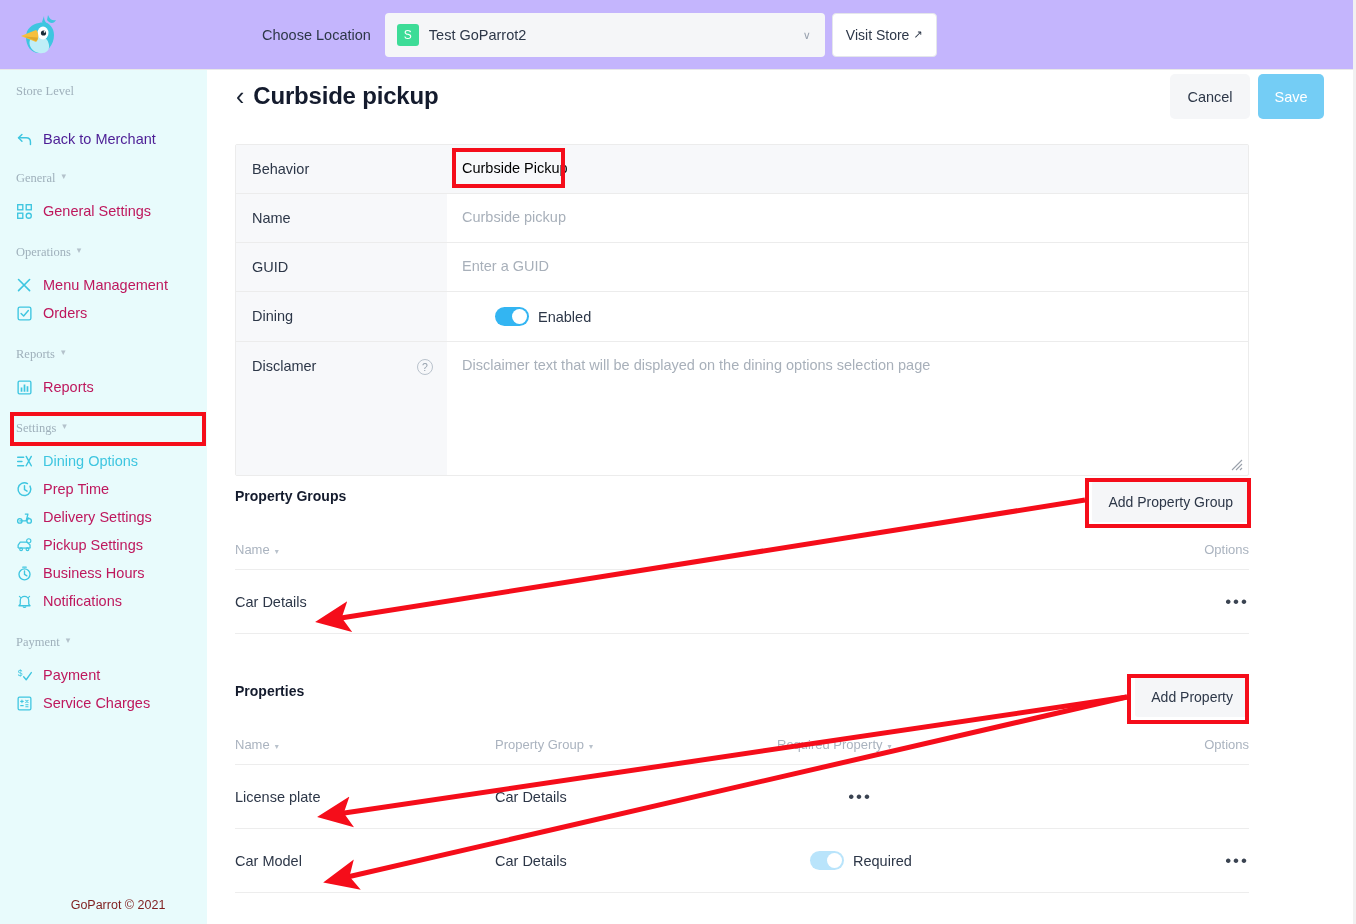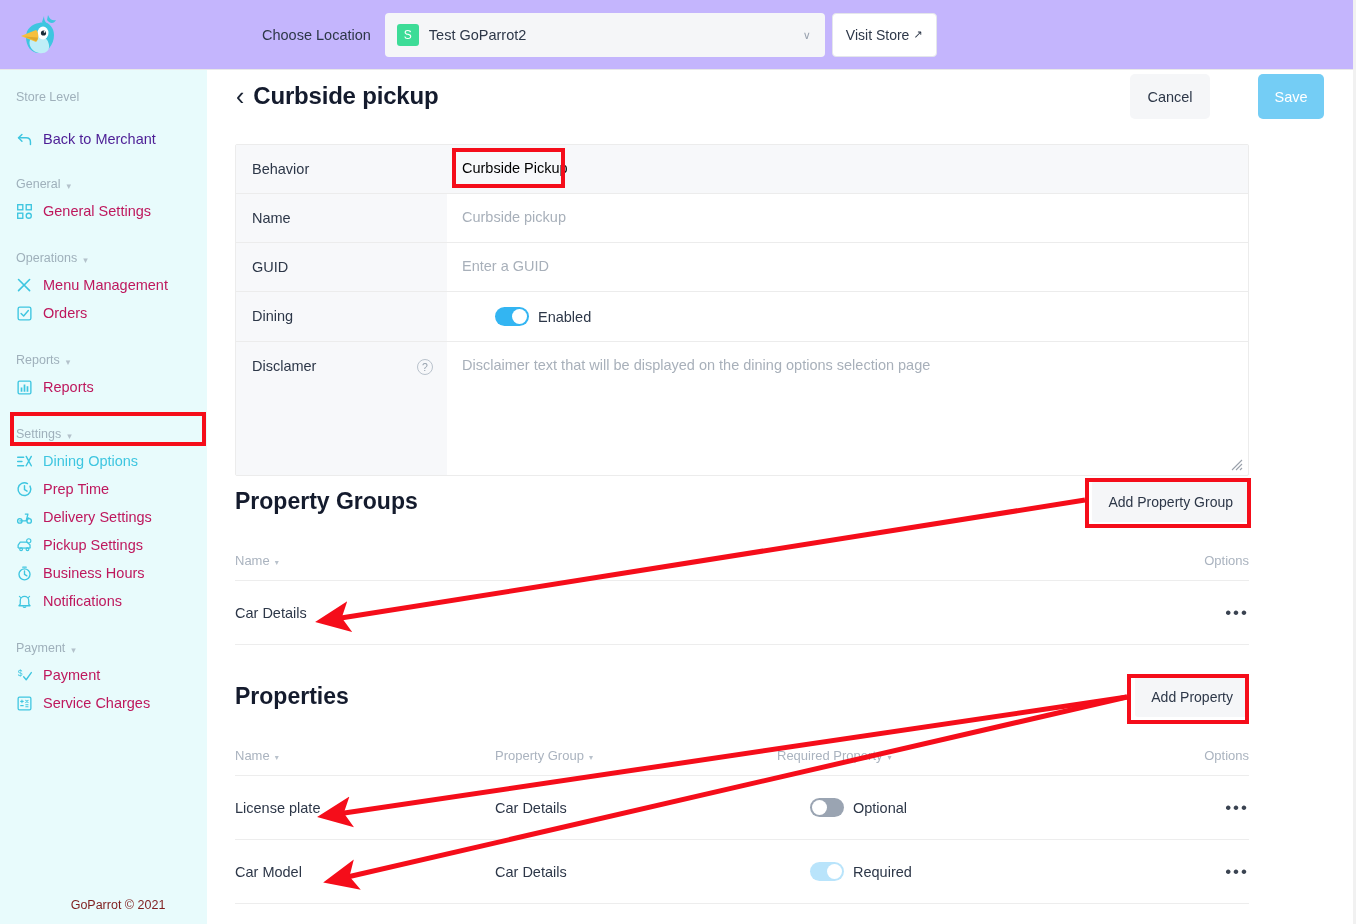--- a/index.html
+++ b/index.html
@@ -45,21 +45,21 @@
   }
   .visit-store .arrow { font-size: 11px; margin-left: 4px; }
 
   
   .sidebar {
     position: absolute; left: 0; top: 70px; width: 207px; height: 854px;
     background: #e8fbfc; overflow: hidden;
   }
   .nav-group-label {
     font-size: 12.5px; color: #9fb0bb; padding: 0 0 0 16px;
-    display: flex; align-items: flex-end; height: 20px;
+    display: flex; align-items: flex-start; height: 20px; font-family: Liberation Serif, serif;
   }
   .nav-group-label .chev { font-size: 9px; margin-left: 6px; color: #b4c2cb; }
   .nav-item {
     height: 28px; display: flex; align-items: center; padding-left: 16px;
     font-size: 14.5px; color: #be185d; cursor: pointer; gap: 10px;
   }
   .nav-item .ic { width: 17px; height: 17px; flex: 0 0 17px; display:block; }
   .nav-item.active { color: #3ec6e0; }
   .nav-item.back { color: #4c1d95; margin-top: 13px; }
   .sb-footer {
@@ -77,21 +77,21 @@
   }
   .back-chevron { font-size: 25px; color: #1a2333; margin-right: 9px; line-height: 1; font-weight: 300;}
   .page-title { font-size: 24px; font-weight: bold; color: #141b2d; letter-spacing: -.2px; }
   .head-actions { position: absolute; right: 32px; top: 4px; display: flex; gap: 8px; }
   .btn-cancel {
     width: 80px; height: 45px; background: #f5f6f8; border: none; border-radius: 5px;
     font-size: 14.5px; color: #2d3748; cursor: pointer; font-family: inherit;
   }
   .btn-save {
     width: 66px; height: 45px; background: #74cdf5; border: none; border-radius: 5px;
-    font-size: 14.5px; color: #ffffff; cursor: pointer; font-family: inherit; margin-left: 40px;
+    font-size: 14.5px; color: #ffffff; cursor: pointer; font-family: inherit;
   }
 
   
   .form-card {
     position: absolute; left: 28px; top: 74px; width: 1014px;
     border: 1px solid #ececec; border-radius: 2px; overflow: hidden;
   }
   .form-row { display: flex; border-bottom: 1px solid #ececec; }
   .form-row:last-child { border-bottom: none; }
   .form-label {
@@ -127,21 +127,21 @@
   .toggle.on { background: #33b5f2; }
   .toggle.on .knob { right: 2px; }
   .toggle.on-light { background: #b9e4fb; }
   .toggle.on-light .knob { right: 2px; }
   .toggle.off { background: #9aa4b2; }
   .toggle.off .knob { left: 2px; }
   .toggle-label { font-size: 14.5px; color: #2d3748; }
 
   
   .section { position: absolute; left: 28px; width: 1014px; }
-  .section-title { font-size: 23px; font-weight: bold; color: #141b2d; }
+  .section-title { font-size: 14px; font-weight: bold; color: #141b2d; }
   .section-btn {
     position: absolute; right: 0; top: -7px; height: 41px; background: #f5f6f8;
     border: none; border-radius: 3px; font-size: 14px; color: #2d3748;
     padding: 0 16px; cursor: pointer; font-family: inherit;
   }
   .tbl { width: 100%; margin-top: 38px; }
   .tbl-head {
     display: flex; font-size: 13px; color: #aab3bf; padding-bottom: 12px;
     border-bottom: 1px solid #ededed;
   }
@@ -441,28 +441,20 @@
           </div>
           <div class="c-req">
             <span>Required Property</span><span class="sortcaret">▾</span>
           </div>
           <div class="c-opt">Options</div>
         </div>
 
         <div class="tbl-row">
           <div class="c-name">License plate</div>
           <div class="c-group">Car Details</div>
-          <div class="c-req">
-            <div class="toggle-wrap">
-              <div class="toggle off">
-                  <div class="knob"></div>
-                </div>
-              <span class="toggle-label">Optional</span>
-            </div>
-          </div>
           <div class="c-opt"><span class="dots">•••</span></div>
         </div>
 
         <div class="tbl-row">
           <div class="c-name">Car Model</div>
           <div class="c-group">Car Details</div>
           <div class="c-req">
             <div class="toggle-wrap">
               <div class="toggle on-light">
                   <div class="knob"></div>

